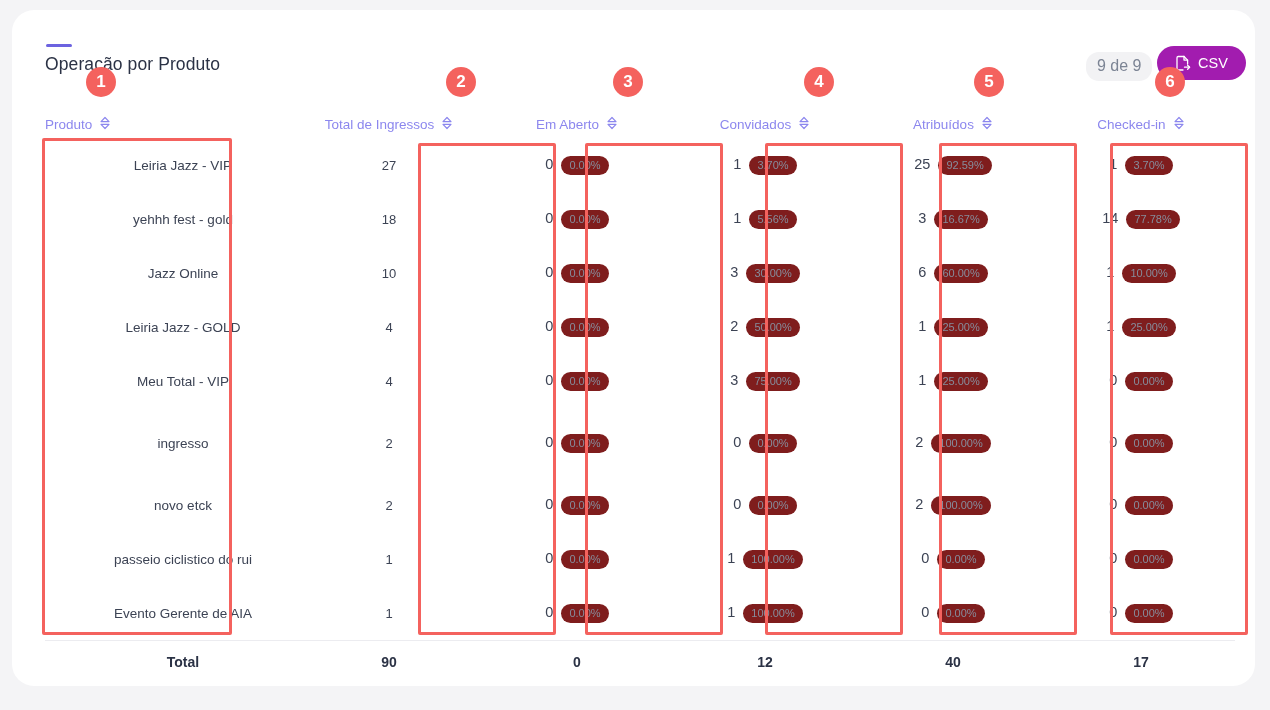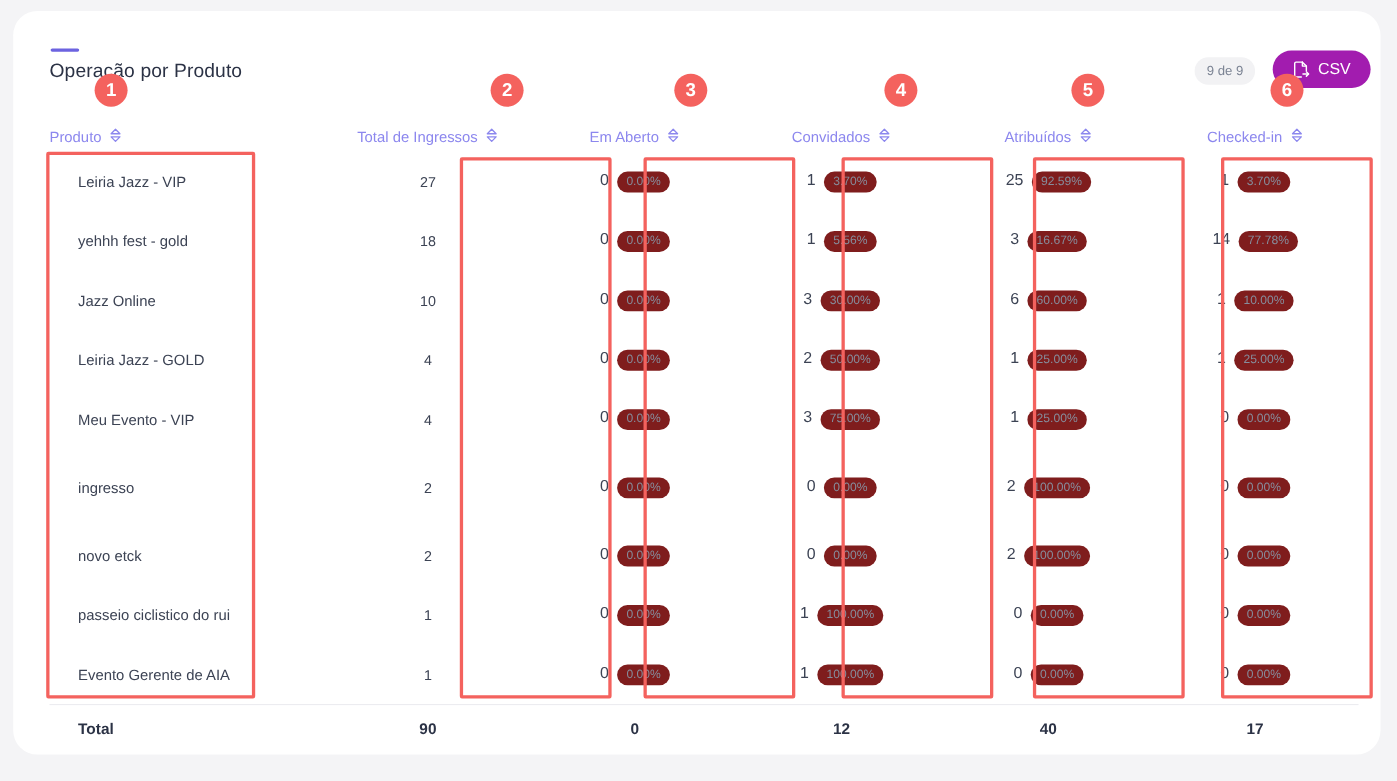--- a/index.html
+++ b/index.html
@@ -50,21 +50,21 @@
     letter-spacing: .1px;
   }
 
   .count-pill {
     position: absolute;
     left: 1074px;
     top: 42px;
     padding: 5px 11px 6px;
     background: #f2f2f4;
     border-radius: 13px;
-    font-size: 12px;
+    font-size: 16px;
     color: #7c8494;
   }
 
   .csv-btn {
     position: absolute;
     left: 1145px;
     top: 36px;
     width: 89px;
     height: 34px;
     background: #a21caf;
@@ -114,20 +114,21 @@
   .th.c-num { justify-content: center; }
 
   .trow { height: 54px; }
   .trow.tall { height: 70px; }
 
   .cell-prod {
     font-size: 13.5px;
     color: #3c4354;
     padding-left: 26px;
     white-space: nowrap;
+    text-align: center;
   }
 
   .cell-num {
     display: flex;
     align-items: baseline;
     justify-content: center;
     gap: 8px;
     width: 100%;
   }
   .cell-num .val {
@@ -385,21 +386,21 @@
             </div>
             <div class="c-num">
               <div class="cell-num">
                 <span class="val">1</span>
                 <span class="pct">25.00%</span>
               </div>
             </div>
           </div>
           <div class="trow">
             <div class="c-prod">
-              <div class="cell-prod">Meu Evento - VIP</div>
+              <div class="cell-prod">Meu Total - VIP</div>
             </div>
             <div class="c-num">
               <div class="cell-num plain">
                 <span class="val">4</span>
               </div>
             </div>
             <div class="c-num">
               <div class="cell-num">
                 <span class="val">0</span>
                 <span class="pct">0.00%</span>

